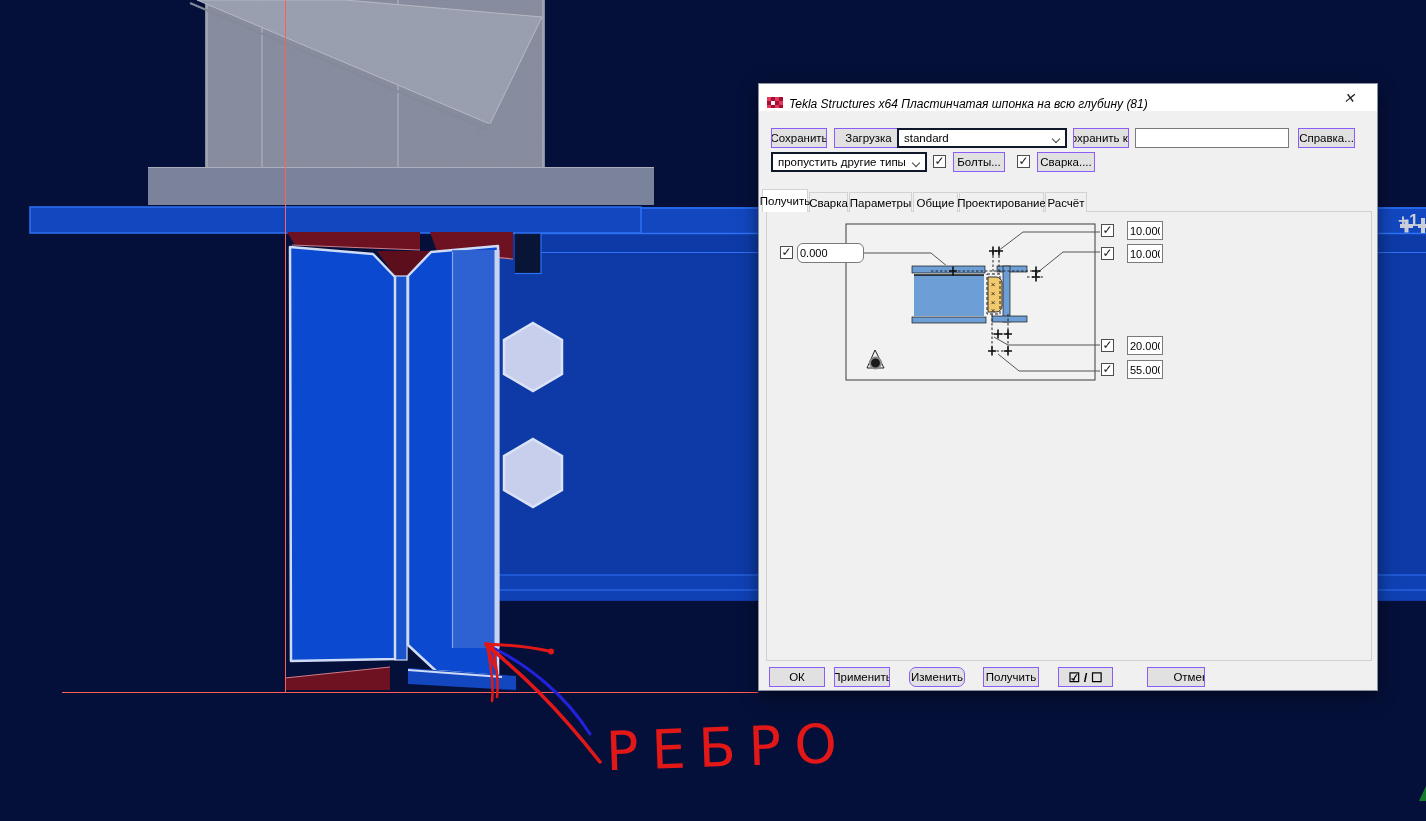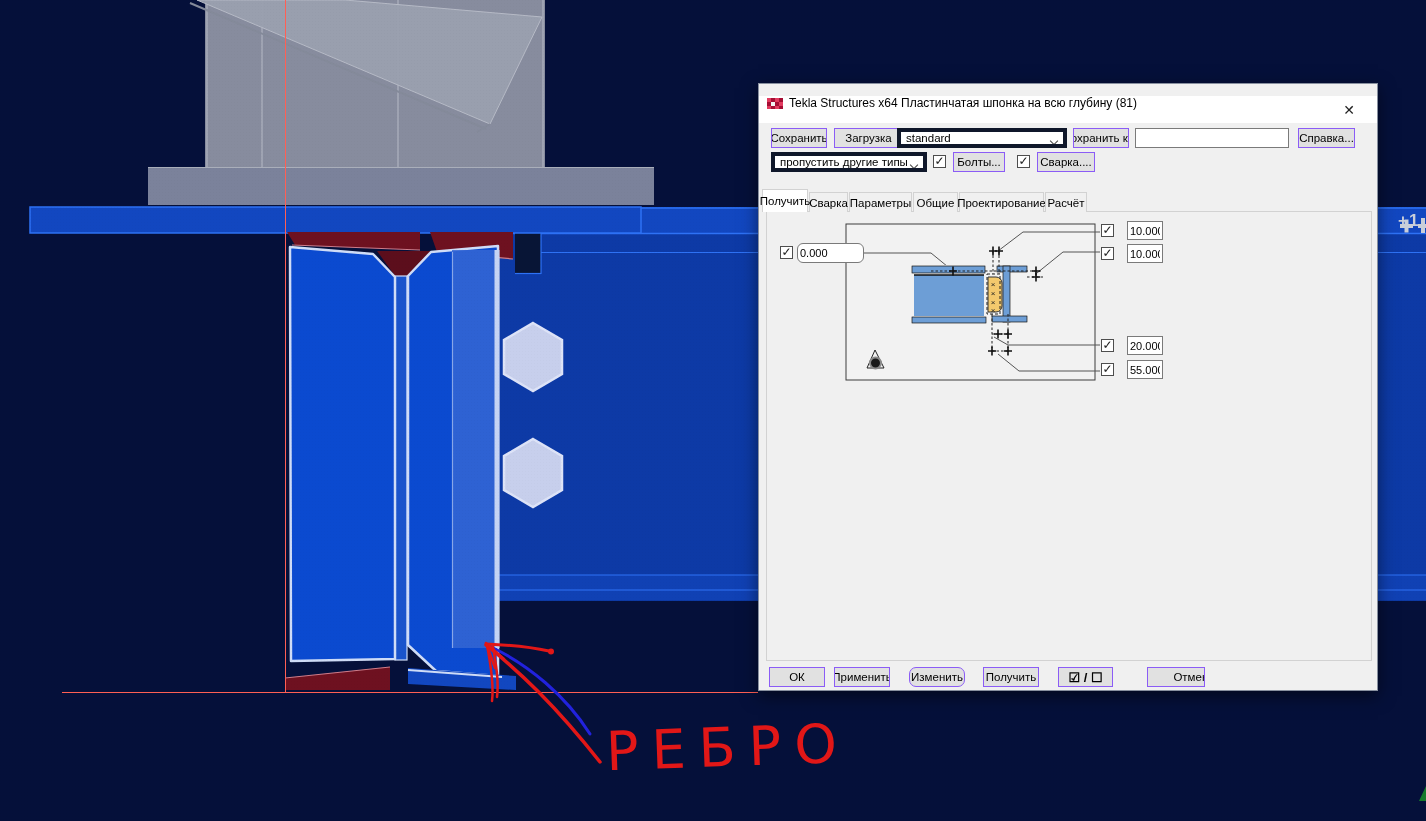--- a/index.html
+++ b/index.html
@@ -12,32 +12,32 @@
          font-size:54px;letter-spacing:13px;transform:rotate(-2deg);
          font-family:"DejaVu Sans",sans-serif;}
   .snap-hint{position:absolute;left:1398px;top:211px;width:28px;overflow:hidden;
          color:#c9ced9;font-weight:bold;font-size:17px;z-index:1;letter-spacing:1px;}
   .green-corner{position:absolute;left:1419px;top:786px;z-index:1;width:0;height:0;
          border-right:7px solid #157a2b;border-top:15px solid transparent;}
   
   .dialog{position:absolute;left:758px;top:83px;width:620px;height:608px;z-index:2;
           background:#f0f0f0;border:1px solid #88909f;box-shadow:0 5px 16px rgba(0,0,0,.5);
           font-size:11.5px;color:#000;}
-  .titlebar{position:absolute;left:0;top:12px;width:100%;height:27px;background:#fff;
-            display:flex;align-items:flex-start;}
+  .titlebar{position:absolute;left:0;top:0;width:100%;height:27px;background:#fff;
+            display:flex;align-items:flex-end;font-style:italic;}
   .title-text{margin-left:6px;font-size:12px;white-space:nowrap;overflow:hidden;}
   .app-icon{width:16px;height:16px;margin-left:8px;flex:0 0 auto;}
   .close-btn{position:absolute;right:8px;top:0;width:40px;height:27px;display:flex;
              align-items:center;justify-content:center;font-size:14px;color:#222;cursor:default;}
   .btn{position:absolute;height:20px;background:#e1e1e1;border:1px solid #8b5cf6;
        display:flex;align-items:center;justify-content:center;overflow:hidden;
        white-space:nowrap;font-size:11.5px;padding:0;}
   .tfield{position:absolute;height:20px;background:#fff;border:1px solid #7a7a7a;
           font-size:11px;padding:0 3px;font-family:"Liberation Sans",sans-serif;}
-  .combo{position:absolute;height:20px;background:#fff;border:4px solid #0f172a;
+  .combo{position:absolute;height:20px;background:#fff;border:2px solid #0f172a;
          display:flex;align-items:center;padding:0 18px 0 5px;overflow:hidden;
          white-space:nowrap;}
   .combo .arr{position:absolute;right:6px;top:6px;width:6px;height:6px;
          border-right:1.5px solid #444;border-bottom:1.5px solid #444;
          transform:rotate(45deg);}
   .wincb{position:absolute;width:13px;height:13px;background:#fff;border:1px solid #4d4d4d;}
   .wincb[data-checked="true"]::after{content:"✓";position:absolute;left:0.5px;top:-2.5px;
          font-size:12px;color:#1a1a1a;}
   .tab{position:absolute;top:108px;height:20px;background:#f0f0f0;border:1px solid #d2d2d2;
        border-bottom:none;display:flex;align-items:center;justify-content:center;

